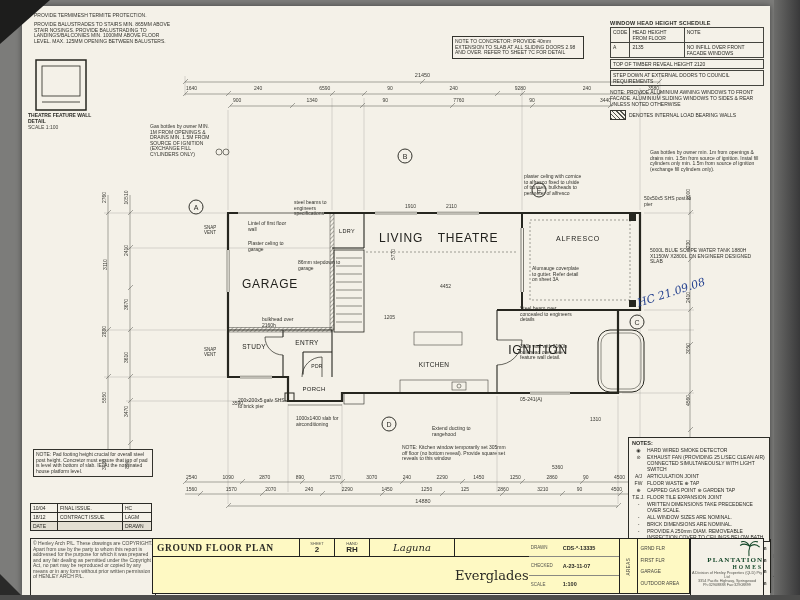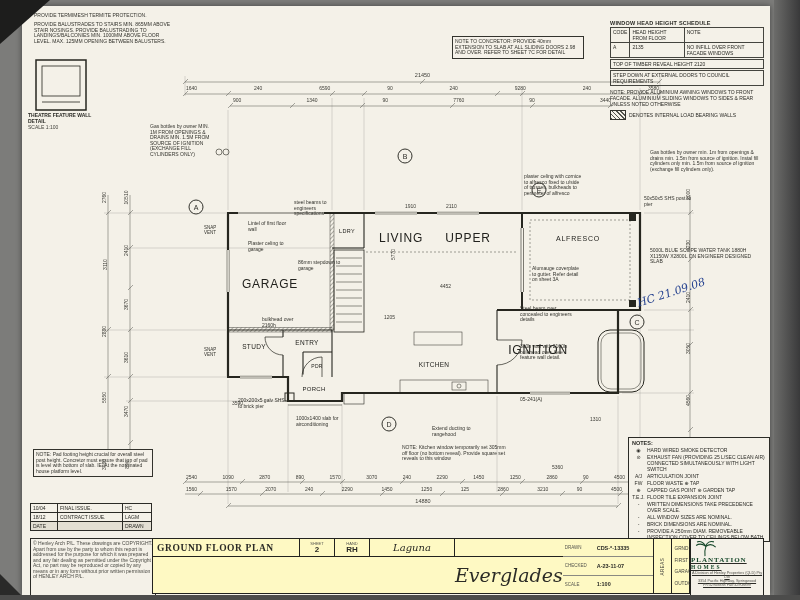--- a/index.html
+++ b/index.html
@@ -63,21 +63,21 @@
   .tb-title{flex:0 0 142px;display:flex;align-items:center;padding-left:4px;
             font-family:"Liberation Serif",serif;font-weight:bold;font-size:9.5px;letter-spacing:.6px;
             border-right:0.8px solid #22221e;}
   .tb-mini{flex:0 0 34px;border-right:0.8px solid #22221e;display:flex;flex-direction:column;
            align-items:center;justify-content:center;}
   .tb-mini .lbl{font-size:4px;color:#55554e;}
   .tb-mini .val{font-size:8px;font-weight:bold;line-height:1;}
   .tb-script1{flex:0 0 84px;border-right:0.8px solid #22221e;display:flex;align-items:center;
               justify-content:center;font-family:"DejaVu Serif",serif;font-style:italic;font-size:10px;text-align:right;}
   .tb-script2{flex:1;display:flex;align-items:center;justify-content:center;
-              font-family:"DejaVu Serif",serif;font-style:italic;font-size:19px;margin-top:36px;}
+              font-family:"DejaVu Serif",serif;font-size:13px;margin-top:36px;}
   .tb-row2{flex:1;display:flex;}
   .tb-colA{flex:0 0 90px;border-right:0.8px solid #22221e;display:flex;flex-direction:column;}
   .tb-colA .pair{flex:1;display:flex;align-items:center;border-bottom:0.6px solid #8a8a82;}
   .tb-colA .pair:last-child{border-bottom:none;}
   .tb-colA .lbl{flex:0 0 32px;font-size:4.5px;color:#55554e;padding-left:2px;}
   .tb-colA .val{font-size:5.5px;font-weight:bold;}
   .tb-areas-hdr{flex:0 0 14px;border-right:0.8px solid #22221e;display:flex;align-items:center;
                 justify-content:center;}
   .tb-areas-hdr span{transform:rotate(-90deg);font-size:4.5px;letter-spacing:.5px;color:#44443e;}
   .tb-areas{flex:0 0 128px;border-right:0.8px solid #22221e;display:grid;
@@ -90,21 +90,21 @@
              justify-content:space-evenly;padding-left:3px;}
   .tb-client .row{display:flex;align-items:baseline;gap:3px;}
   .tb-client .pre{font-size:4.5px;color:#55554e;}
   .tb-client .big{font-size:6.5px;font-weight:bold;}
   .tb-client .med{font-size:5.5px;font-weight:bold;}
   .tb-job{flex:0 0 52px;display:flex;flex-direction:column;}
   .tb-job div{flex:1;display:flex;align-items:center;justify-content:center;font-size:5px;
               border-bottom:0.6px solid #8a8a82;}
   .tb-job div:last-child{border-bottom:none;}
   .logo{position:absolute;left:690px;top:538px;width:72px;height:54px;border:1.2px solid #22221e;
-        background:#f4f1e8;display:flex;flex-direction:column;align-items:flex-start;padding-top:2px;text-decoration:underline;}
+        background:#f4f1e8;display:flex;flex-direction:column;align-items:flex-end;padding-top:2px;}
   .logo .nm1{font-family:"Liberation Serif",serif;font-weight:bold;font-size:7px;letter-spacing:1px;
              color:#16482a;line-height:1;}
   .logo .nm2{font-family:"Liberation Serif",serif;font-weight:bold;font-size:5.5px;letter-spacing:2px;
              color:#16482a;line-height:1.1;}
   .logo .sub{font-size:3.8px;color:#55554e;text-align:center;margin-top:1px;}
   .logo .addr{font-size:3.8px;color:#55554e;text-align:center;}
   .sign{position:absolute;left:636px;top:286px;transform:rotate(-18deg);
         font-family:"DejaVu Serif",serif;font-style:italic;font-size:11px;color:#24418f;}
   .tdtitle{position:absolute;left:28px;top:113px;width:78px;font-size:5px;font-weight:bold;
            line-height:1.15;}
@@ -273,21 +273,21 @@
     </div>
   </div>
   <div class="ann" style="left:650px;top:150px;width:112px">Gas bottles by owner min. 1m from openings &amp; drains min. 1.5m from source of ignition. Instal fill cylinders only min. 1.5m from source of ignition (exchange fill cylinders only).</div>
   <div class="ann" style="left:644px;top:196px;width:48px">50x50x5 SHS post to pier</div>
   <div class="ann" style="left:650px;top:248px;width:106px;text-transform:uppercase">5000L BLUE SCOPE WATER TANK 1880H x1150W x2800L ON ENGINEER DESIGNED SLAB</div>
   <div class="sign">HC 21.09.08</div>
 
   <div class="room" style="left:270px;top:284px">GARAGE</div>
   <div class="room small" style="left:347px;top:231px">LDRY</div>
   <div class="room" style="left:401px;top:238px">LIVING</div>
-  <div class="room" style="left:468px;top:238px">UPPER</div>
+  <div class="room" style="left:468px;top:238px">THEATRE</div>
   <div class="room" style="left:578px;top:238px;font-size:7px">ALFRESCO</div>
   <div class="room small" style="left:254px;top:346px;font-size:6.5px">STUDY</div>
   <div class="room small" style="left:307px;top:342px;font-size:6.5px">ENTRY</div>
   <div class="room small" style="left:317px;top:366px;font-size:5px">PDR</div>
   <div class="room small" style="left:314px;top:389px;font-size:6px">PORCH</div>
   <div class="room small" style="left:434px;top:364px;font-size:6.5px">KITCHEN</div>
   <div class="room" style="left:538px;top:350px">IGNITION</div>
 
   <div class="gridref" style="left:196px;top:207px">A</div>
   <div class="gridref" style="left:405px;top:156px">B</div>

